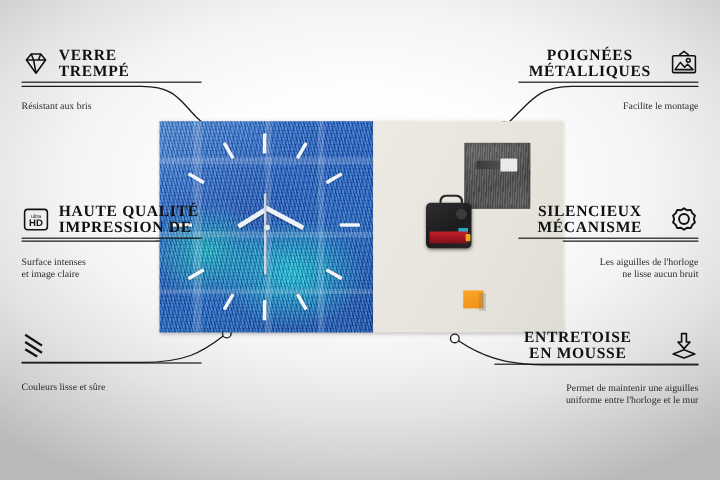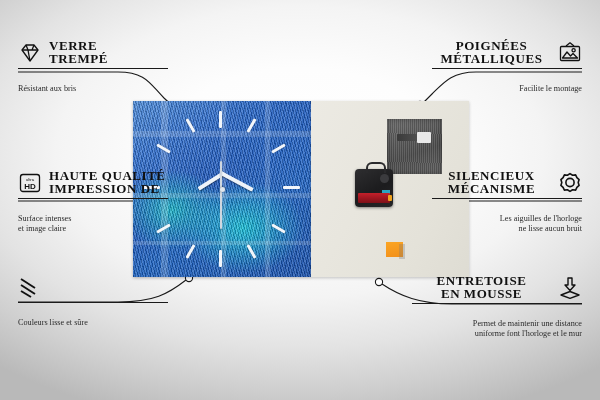--- a/index.html
+++ b/index.html
@@ -280,18 +280,18 @@
       </div>
       <svg class="ico" viewBox="0 0 24 24">
         <g fill="none" stroke="#111" stroke-width="1.4" stroke-linejoin="round">
           <path d="M10 2 L14 2 L14 9 L17 9 L12 14.5 L7 9 L10 9 Z"></path>
           <path d="M12 15.5 L21 19 L12 22.4 L3 19 Z"></path>
         </g>
       </svg>
     </div>
     <div class="rule"></div>
     <div class="desc">
-      <div>Permet de maintenir une distance</div>
-      <div>uniforme font l'horloge et le mur</div>
+      <div>Permet de maintenir une aiguilles</div>
+      <div>uniforme entre l'horloge et le mur</div>
     </div>
   </div>
 
 </div>
 
 </body></html>

